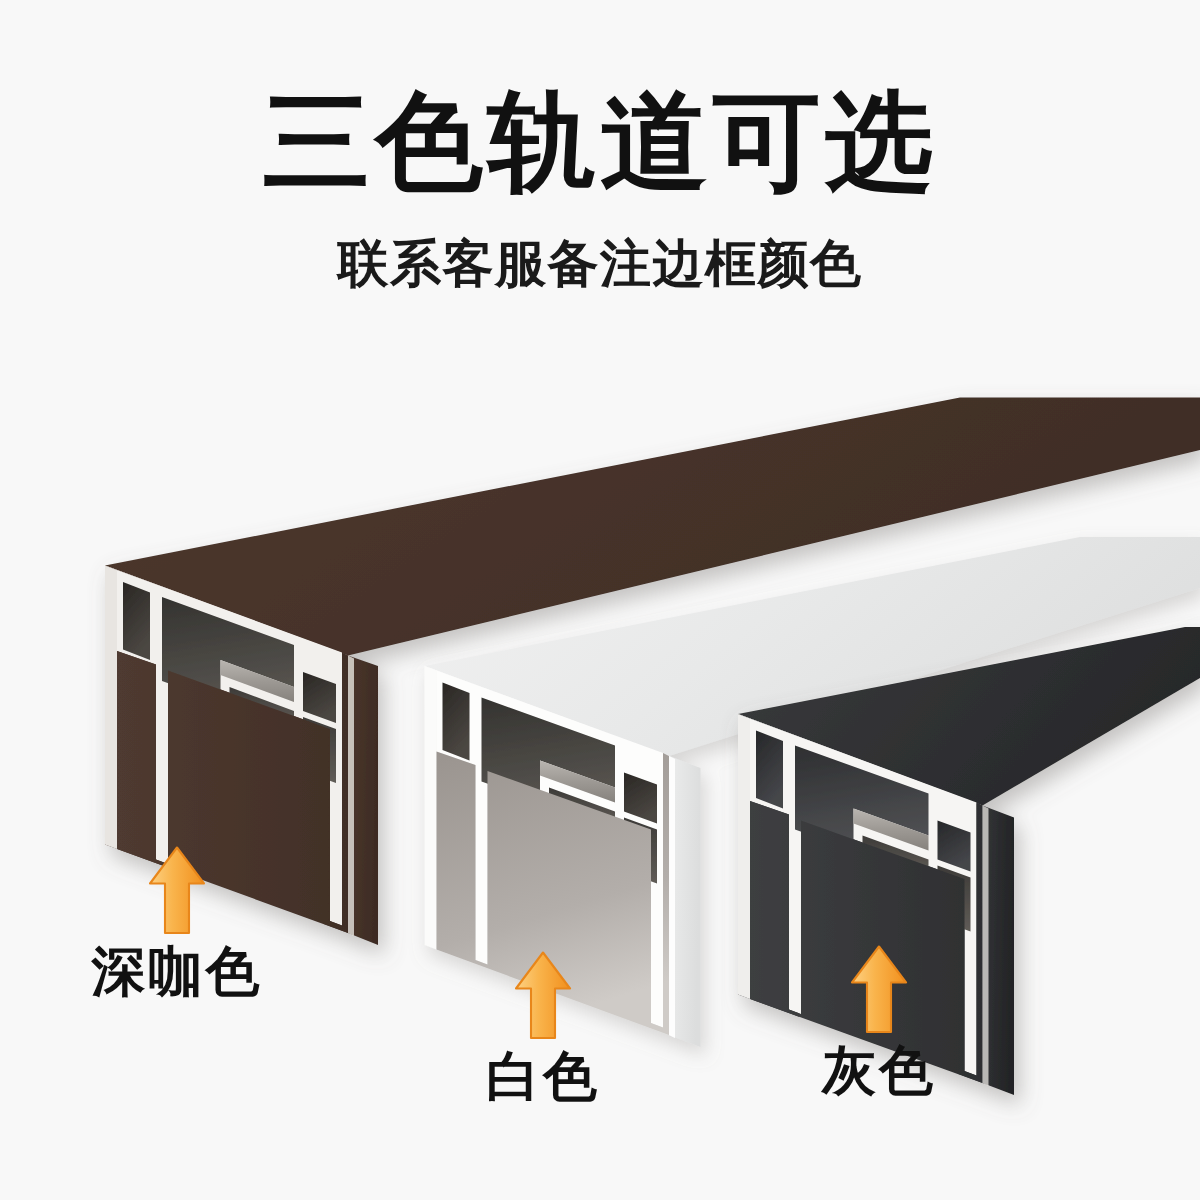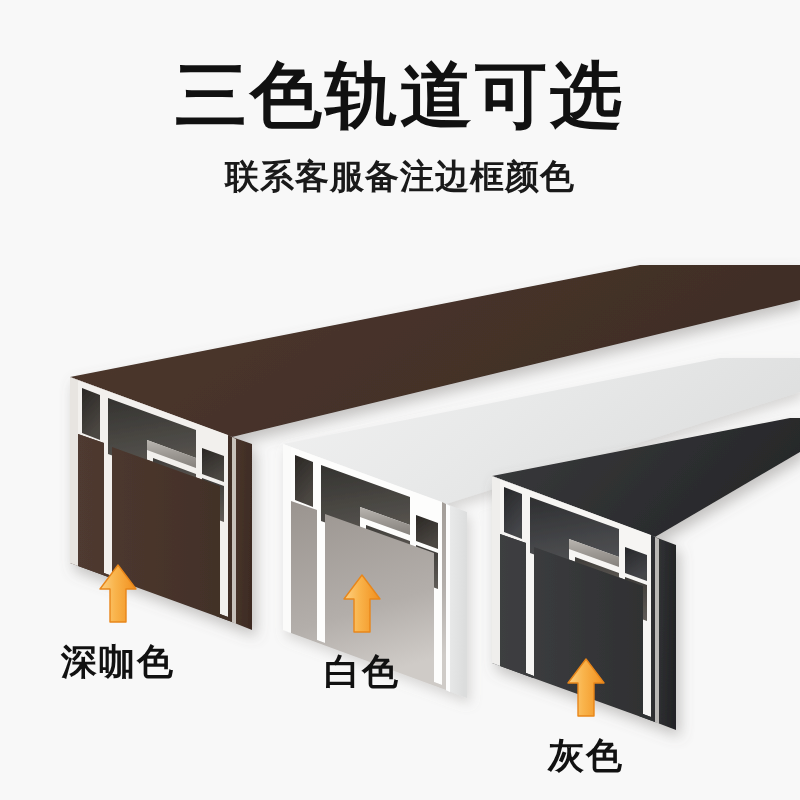--- a/index.html
+++ b/index.html
@@ -69,26 +69,26 @@
     display: block;
     margin: 0 auto;
   }
   .callout .callout-label {
     display: block;
     font-size: 36px;
     font-weight: 700;
     color: #111111;
     letter-spacing: 2px;
     line-height: 1;
-    margin-top: 20px;
+    margin-top: 6px;
     white-space: nowrap;
   }
   #callout-0 { left: 18px;  top: 562px; }
-  #callout-1 { left: 262px; top: 572px; text-align: center; }
-  #callout-2 { left: 486px; top: 656px; }
+  #callout-1 { left: 262px; top: 632px; text-align: center; }
+  #callout-2 { left: 486px; top: 628px; }
 </style>
 </head>
 <body>
 
 <div id="stage">
 
   <div class="heading-block">
     <h1 class="title">三色轨道可选</h1>
     <p class="subtitle">联系客服备注边框颜色</p>
   </div>

